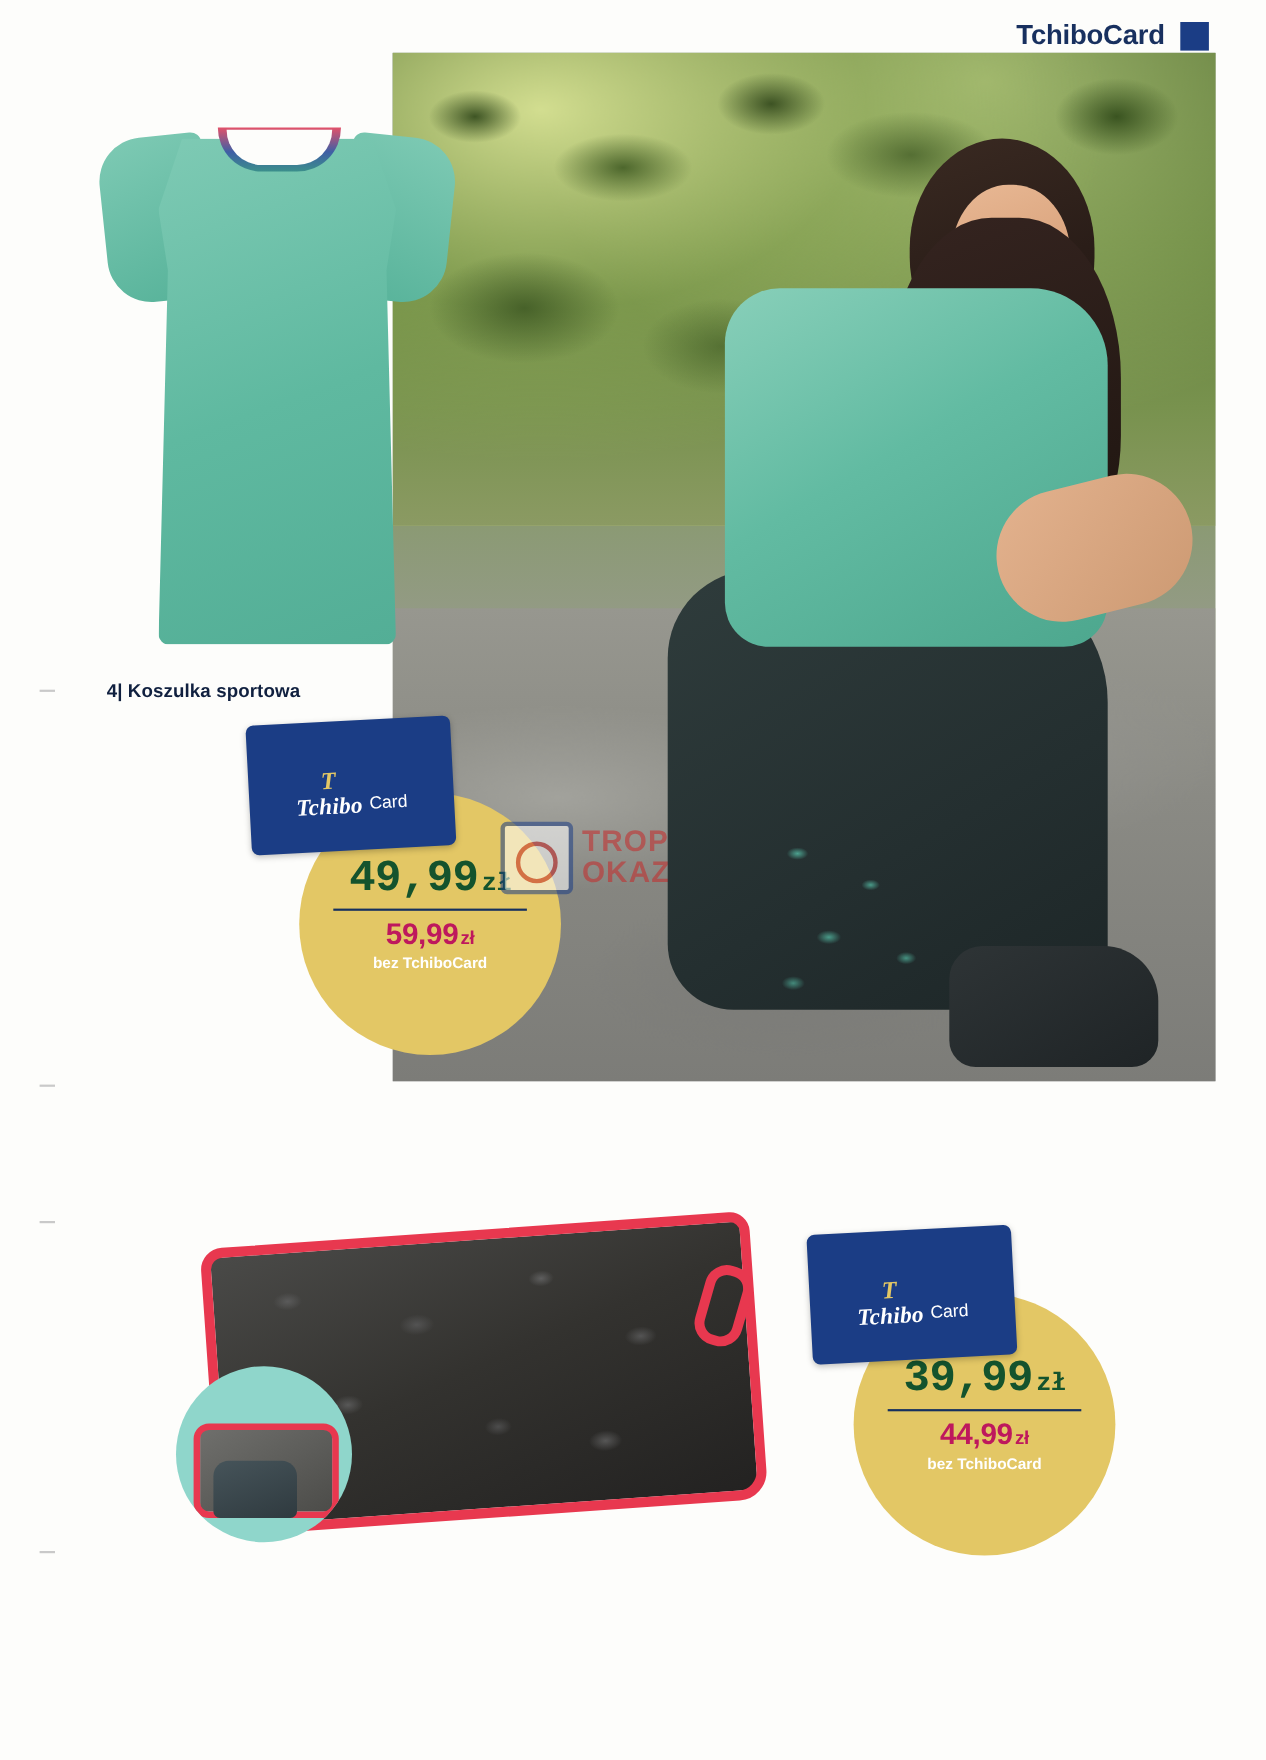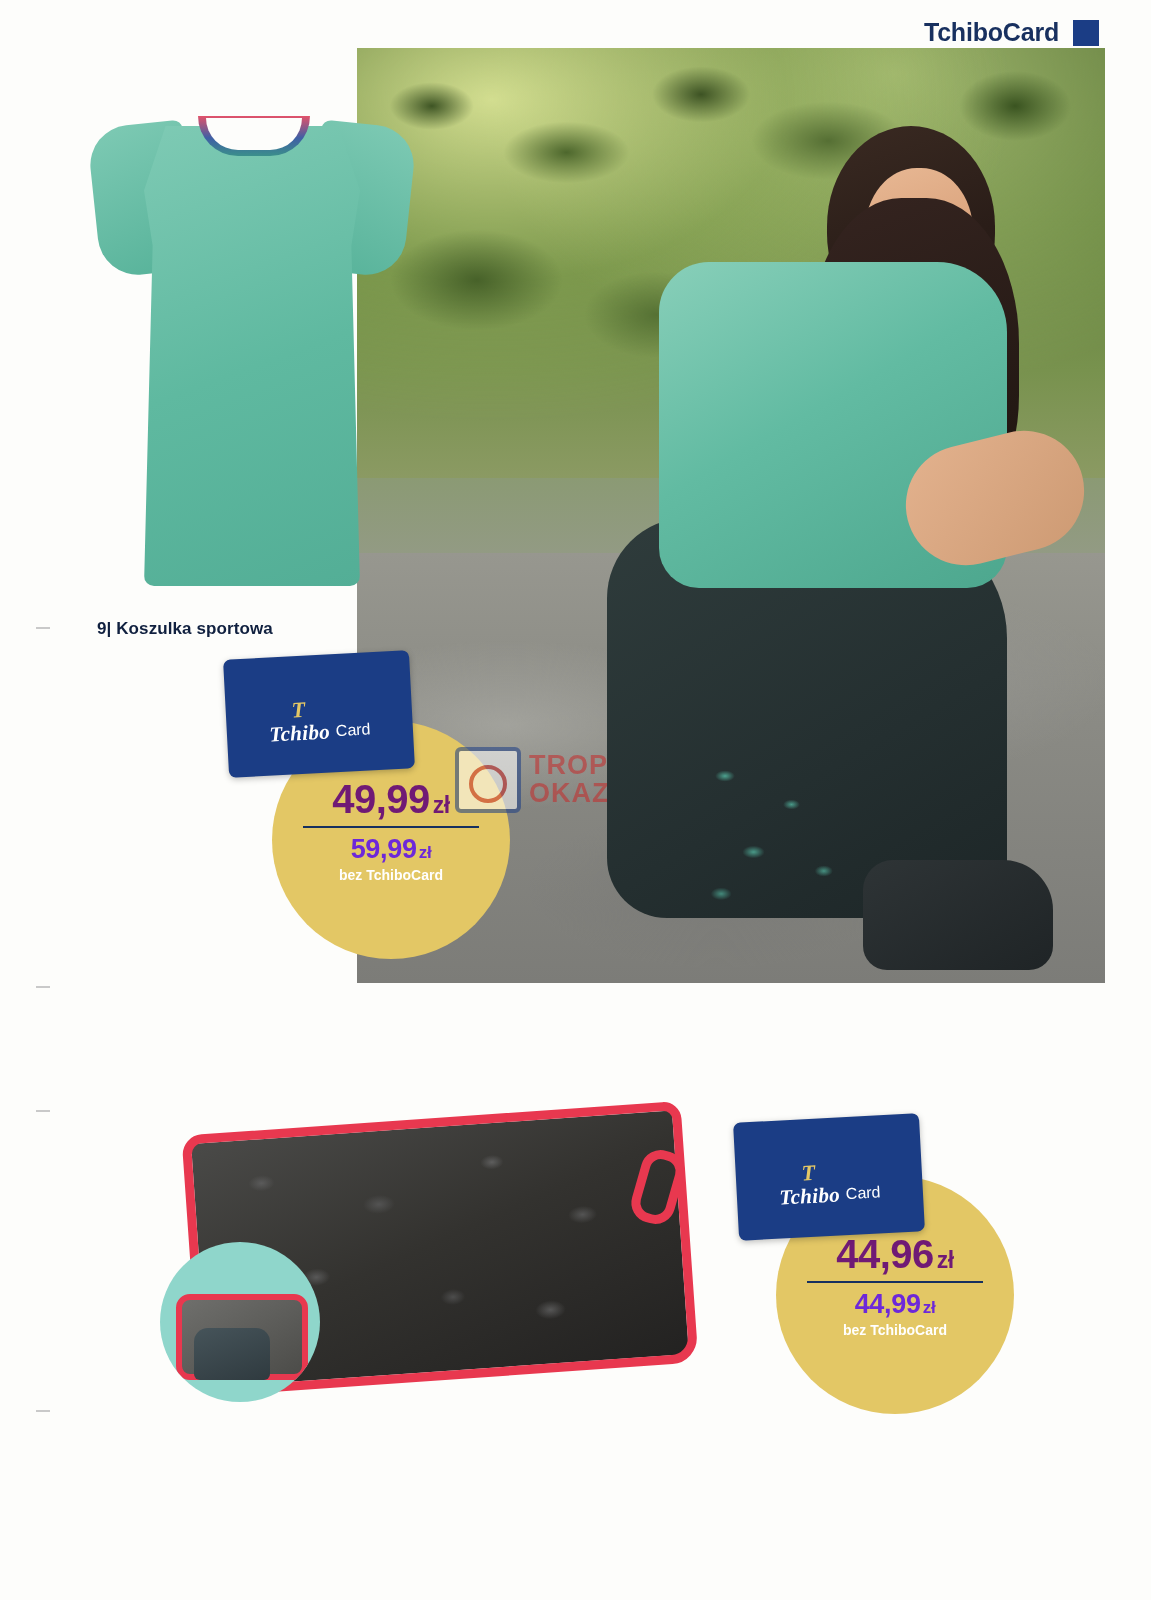--- a/index.html
+++ b/index.html
@@ -267,37 +267,38 @@
   }
   .card-word {
     color: #ffffff;
     font-size: 16px;
     font-weight: normal;
     padding-bottom: 2px;
   }
   .price-main {
     font-size: 40px;
     font-weight: bold;
-    color: #701a75;
+    color: #14532d;
     letter-spacing: -0.5px;
+    font-family: Liberation Mono, monospace;
   }
   .price-main .cur {
     font-size: 23px;
     margin-left: 3px;
   }
   .price-rule {
     width: 74%;
     height: 2px;
     background: #16305f;
     margin: 4px 0 6px 0;
   }
   .price-old {
     font-size: 27px;
     font-weight: bold;
-    color: #6d28d9;
+    color: #be185d;
     letter-spacing: -0.3px;
   }
   .price-old .cur { font-size: 17px; margin-left: 2px; }
   .price-note {
     font-size: 14px;
     font-weight: bold;
     color: #ffffff;
     margin-top: 2px;
   }
 
@@ -460,21 +461,21 @@
   </div>
 
   <div class="shirt">
     <div class="shirt-sleeve-l"></div>
     <div class="shirt-sleeve-r"></div>
     <div class="shirt-body"></div>
     <div class="shirt-collar"></div>
     <div class="shirt-collar-inner"></div>
   </div>
 
-  <div class="product-label" id="label-1">9| Koszulka sportowa</div>
+  <div class="product-label" id="label-1">4| Koszulka sportowa</div>
 
   <div class="price-badge" id="badge-1">
     <div class="price-circle">
       <div class="price-main">
         <span>49,99</span><span class="cur">zł</span>
       </div>
       <div class="price-rule"></div>
       <div class="price-old">
         <span>59,99</span><span class="cur">zł</span>
       </div>
@@ -505,21 +506,21 @@
     <div class="mat-loop"></div>
     <div class="mat-bubble">
       <div class="mat-bubble-bag"></div>
       <div class="mat-bubble-cloth"></div>
     </div>
   </div>
 
   <div class="price-badge" id="badge-2">
     <div class="price-circle">
       <div class="price-main">
-        <span>44,96</span><span class="cur">zł</span>
+        <span>39,99</span><span class="cur">zł</span>
       </div>
       <div class="price-rule"></div>
       <div class="price-old">
         <span>44,99</span><span class="cur">zł</span>
       </div>
       <div class="price-note">bez TchiboCard</div>
     </div>
     <div class="tchibo-card">
       <div class="tchibo-card-inner">
         <div class="tchibo-logo">

